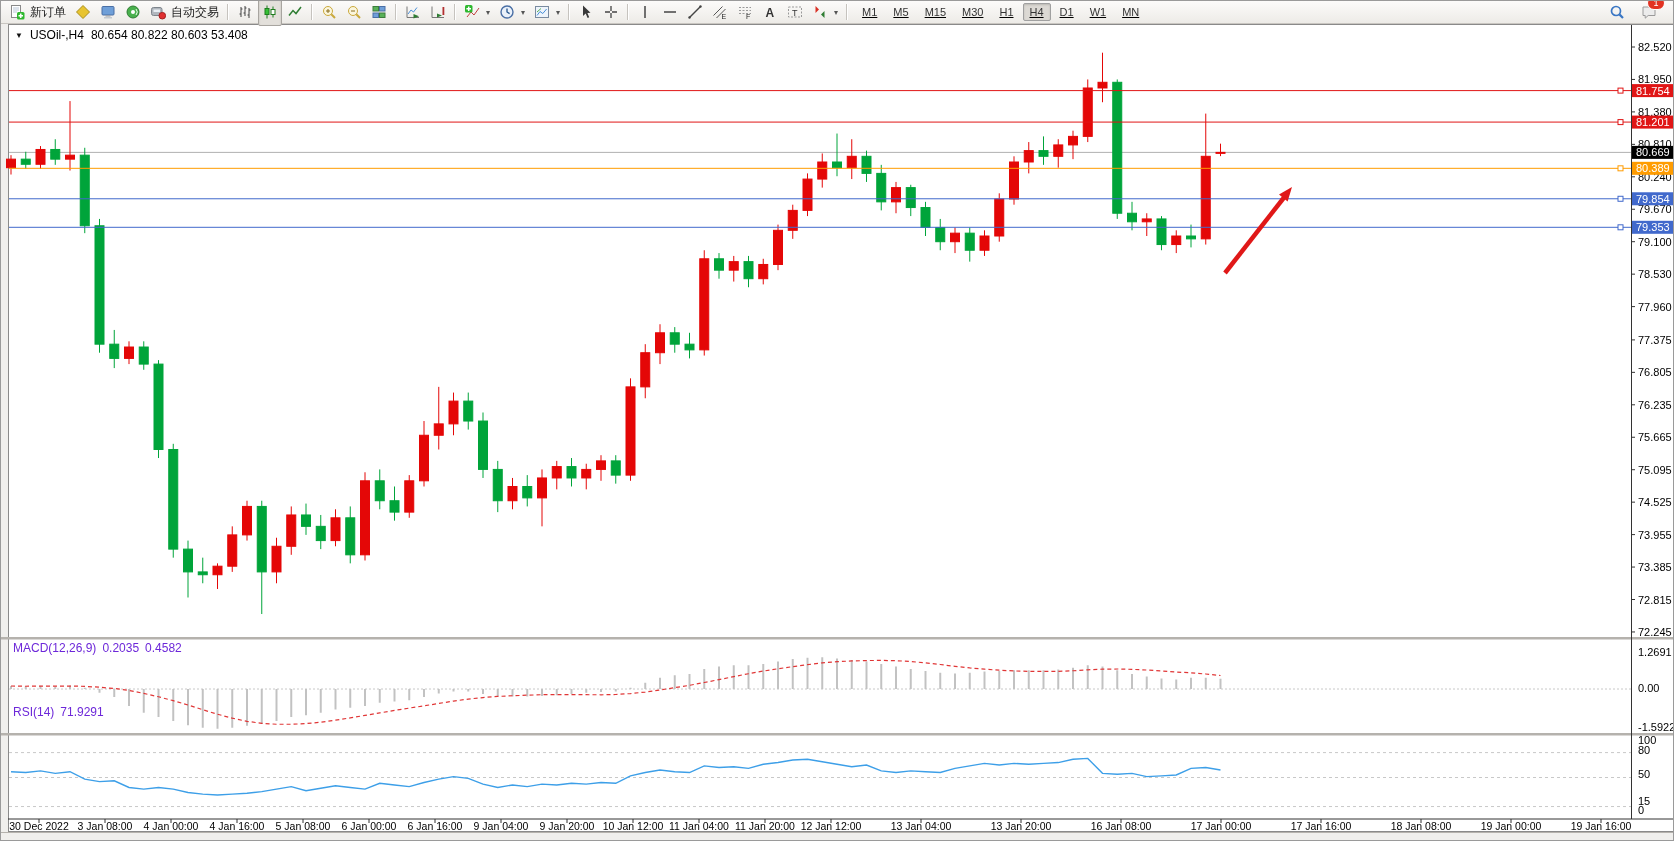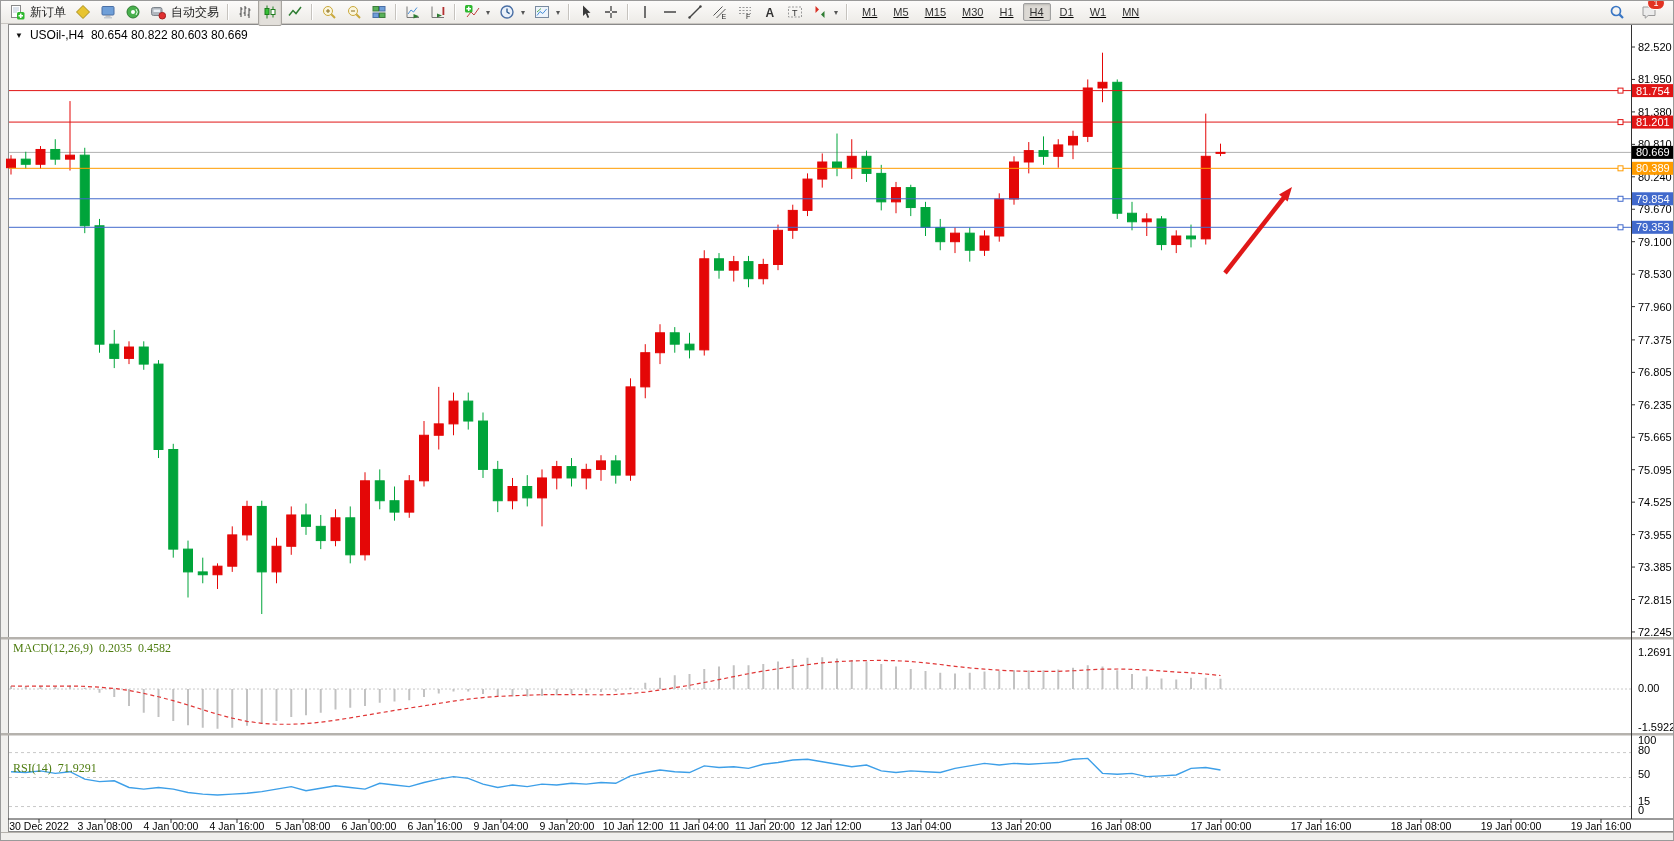--- a/index.html
+++ b/index.html
@@ -15,23 +15,23 @@
   .ico{display:inline-flex;width:16px;height:16px;}
   .tf-group{display:flex;align-items:center;margin-left:2px;text-decoration:underline;}
   .tf-btn{font-size:11px;color:#333;padding:2px 6px;margin:0 1px;border:1px solid transparent;border-radius:2px;}
   .tf-btn.active{background:#dcd9d4;border-color:#a0a0a0;box-shadow:inset 0 1px 2px rgba(0,0,0,.15);}
   .tb-right{margin-left:auto;display:flex;align-items:center;gap:8px;padding-right:8px;}
   .chat-badge{position:absolute;top:-3px;right:-5px;min-width:12px;height:12px;border-radius:7px;background:#e23222;color:#fff;
               font-size:9px;line-height:12px;text-align:center;padding:0 2px;border:1px solid #fff;}
   
   .chart-title{position:absolute;left:14px;top:27px;font-size:12px;color:#000;display:flex;gap:7px;align-items:center;z-index:3;}
   .dd-arrow{font-size:8px;color:#111;}
-  .ind-label{position:absolute;left:12px;font-size:12px;color:#4d7c0f;z-index:3;display:flex;gap:6px;font-family:Liberation Serif, serif;}
+  .ind-label{position:absolute;left:12px;font-size:12px;color:#6d28d9;z-index:3;display:flex;gap:6px;}
   #macd-label{top:640px;}
-  #rsi-label{top:760px;}
+  #rsi-label{top:704px;}
   svg text{font-family:"Liberation Sans","DejaVu Sans",sans-serif;}
 </style>
 </head>
 <body>
 
 <div class="window">
   <div class="toolbar" id="toolbar">
       <div class="tb-btn">
         <span class="ico">
           <svg width="16" height="16" viewBox="0 0 16 16">
@@ -288,21 +288,21 @@
             </svg>
           </span>
           <span class="chat-badge">1</span>
         </div>
       </div>
     </div>
 
   <div class="chart-title">
     <span class="dd-arrow">▼</span>
     <span>USOil-,H4</span>
-    <span>80.654 80.822 80.603 80.669</span>
+    <span>80.654 80.822 80.603 53.408</span>
   </div>
 
   <div class="ind-label" id="macd-label">
     <span>MACD(12,26,9)</span>
     <span>0.2035</span>
     <span>0.4582</span>
   </div>
 
   <div class="ind-label" id="rsi-label">
     <span>RSI(14)</span>

